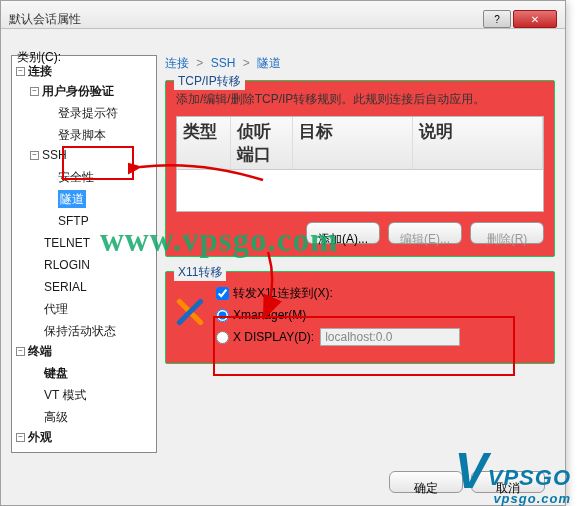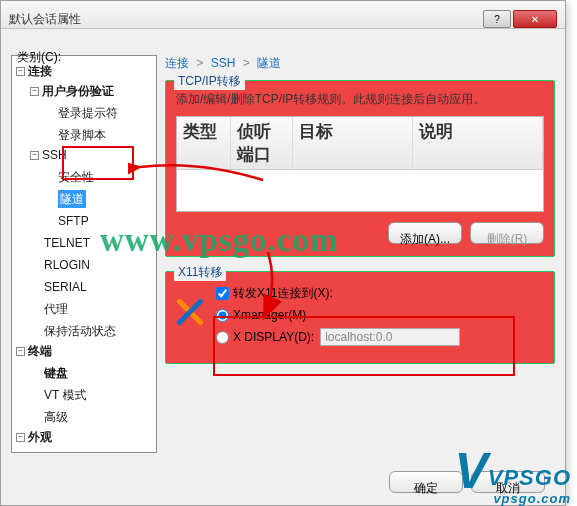--- a/index.html
+++ b/index.html
@@ -188,20 +188,21 @@
         <div class="grid">
           <div class="grid-header">
             <div class="gh-type">类型</div>
             <div class="gh-port">侦听端口</div>
             <div class="gh-dest">目标</div>
             <div class="gh-desc">说明</div>
           </div>
         </div>
         <div class="btnrow">
           <button class="btn">添加(A)...</button>
+          <button class="btn" disabled="">编辑(E)...</button>
           <button class="btn" disabled="">删除(R)</button>
         </div>
       </div>
 
       <div class="group" style="padding-bottom:14px;">
         <span class="group-title">X11转移</span>
         <div class="x11-icon">
           <svg viewBox="0 0 32 32">
               <path d="M4 4 L28 28" stroke="#ff8a00" stroke-width="6" stroke-linecap="round"></path>
               <path d="M28 4 L4 28" stroke="#1a6bbf" stroke-width="6" stroke-linecap="round"></path>

